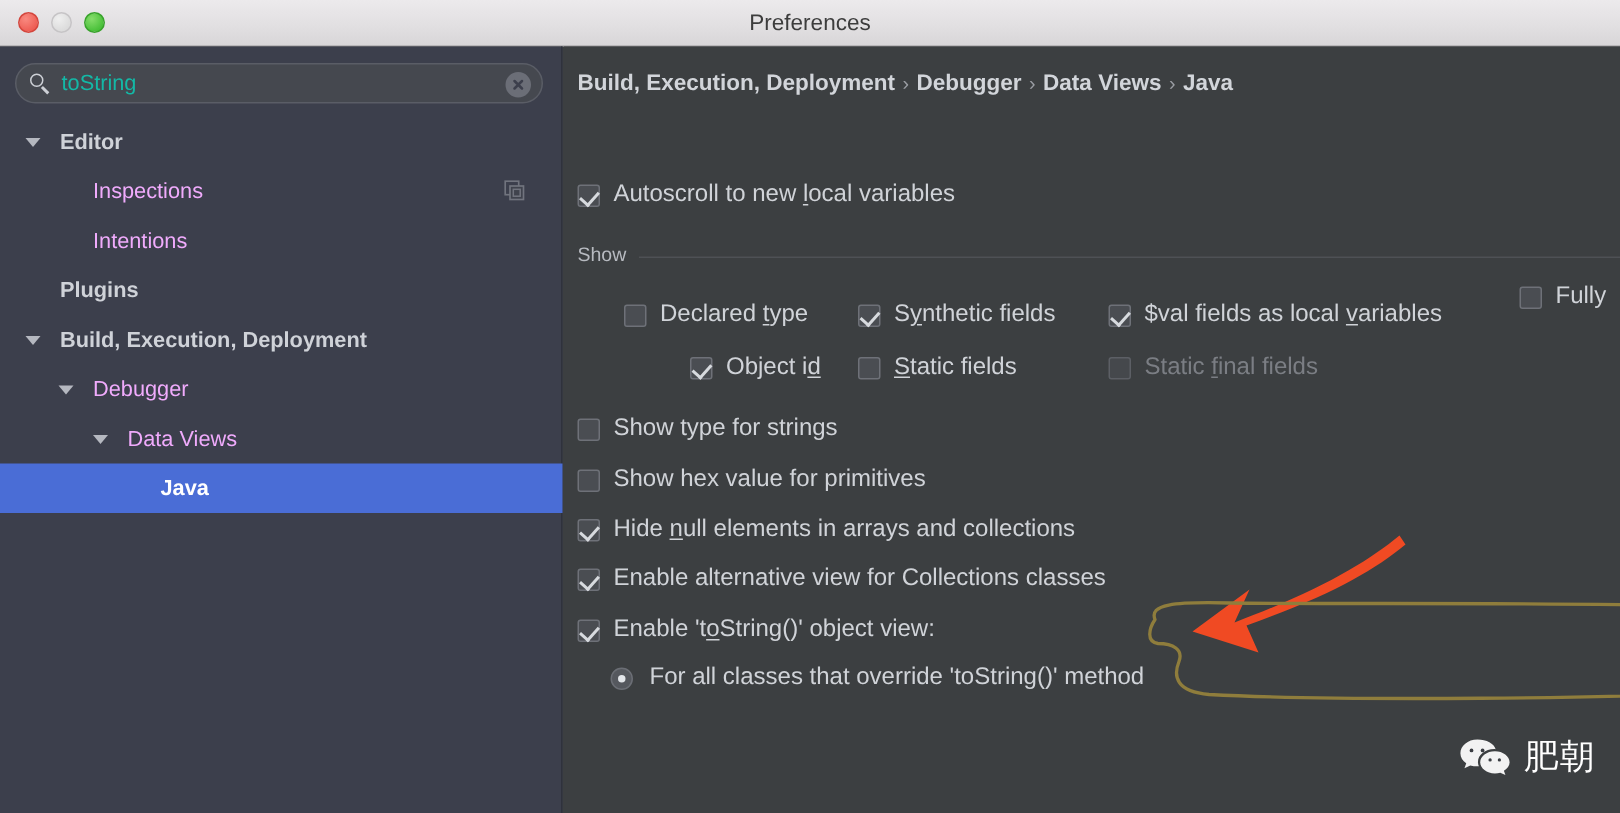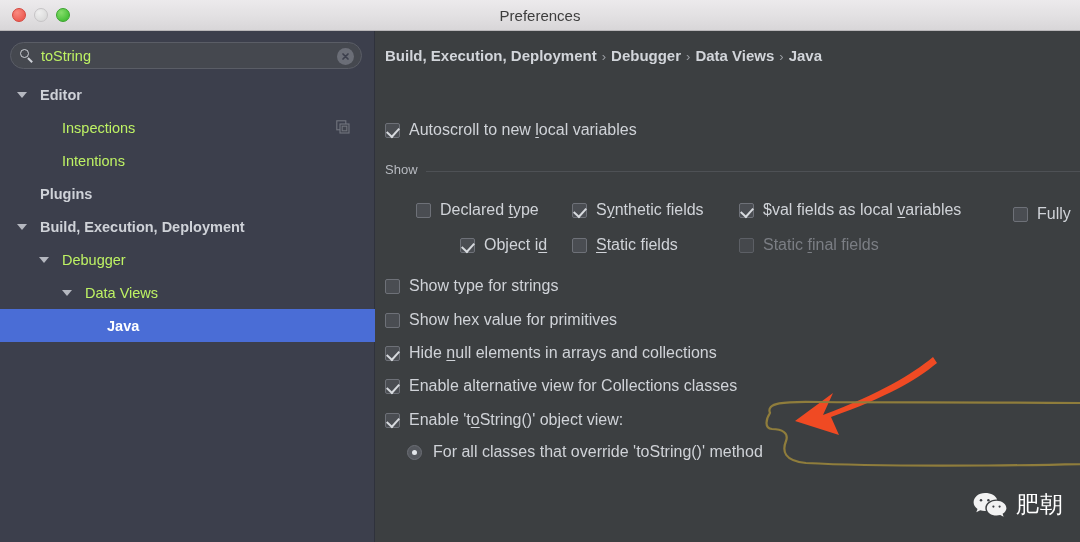--- a/index.html
+++ b/index.html
@@ -47,34 +47,34 @@
   .search-icon .ring {
     position: absolute; left: 0; top: 0; width: 9px; height: 9px;
     border: 1.6px solid #cdd0d6; border-radius: 50%;
   }
   .search-icon .handle {
     position: absolute; left: 8px; top: 8px; width: 6px; height: 1.8px;
     background: #cdd0d6; transform: rotate(45deg); transform-origin: left center;
   }
   .search-text {
     position: absolute; left: 30px; top: 0; height: 27px; line-height: 27px;
-    font-size: 14.5px; color: #bef264;
+    font-size: 14.5px; color: #14b8a6;
   }
   .clear-btn {
     position: absolute; right: 7px; top: 5px; width: 17px; height: 17px;
     border-radius: 50%; background: #6b6e77;
     display: flex; align-items: center; justify-content: center;
     cursor: pointer;
   }
   .clear-btn svg { display: block; }
 
   .tree { position: absolute; left: 0; top: 47px; width: 375px; }
   .tree-row {
     position: relative; height: 33px; display: flex; align-items: center;
-    color: #bef264; font-size: 14.5px; white-space: nowrap; cursor: default;
+    color: #f0abfc; font-size: 14.5px; white-space: nowrap; cursor: default;
   }
   .tree-row.bold { font-weight: bold; color: #cfd2d8; }
   .tree-row.selected { background: #4a6dd6; }
   .tree-row.selected .tree-label { color: #ffffff; font-weight: bold; }
   .arrow {
     position: absolute; width: 0; height: 0;
     border-left: 5px solid transparent; border-right: 5px solid transparent;
     border-top: 6px solid #b5b8c0;
   }
   .tree-label { display: inline-block; }
@@ -228,21 +228,21 @@
           <span><span>Declared </span><span class="mn">t</span><span>ype</span></span>
         </div>
         <div class="opt-row" style="left: 196px; top: 170px; justify-content: flex-end;">
           <span class="cb checked"></span>
           <span><span>S</span><span class="mn">y</span><span>nthetic fields</span></span>
         </div>
         <div class="opt-row" style="left: 363px; top: 170px;">
           <span class="cb checked"></span>
           <span><span>$val fields as local </span><span class="mn">v</span><span>ariables</span></span>
         </div>
-        <div class="opt-row" style="left: 637px; top: 174px;">
+        <div class="opt-row" style="left: 637px; top: 158px;">
           <span class="cb"></span>
           <span><span>Fully </span><span class="mn"></span><span></span></span>
         </div>
         <div class="opt-row" style="left: 40px; top: 205px; padding-left: 44px;">
           <span class="cb checked"></span>
           <span><span>Object i</span><span class="mn">d</span><span></span></span>
         </div>
         <div class="opt-row" style="left: 196px; top: 205px;">
           <span class="cb"></span>
           <span><span></span><span class="mn">S</span><span>tatic fields</span></span>

